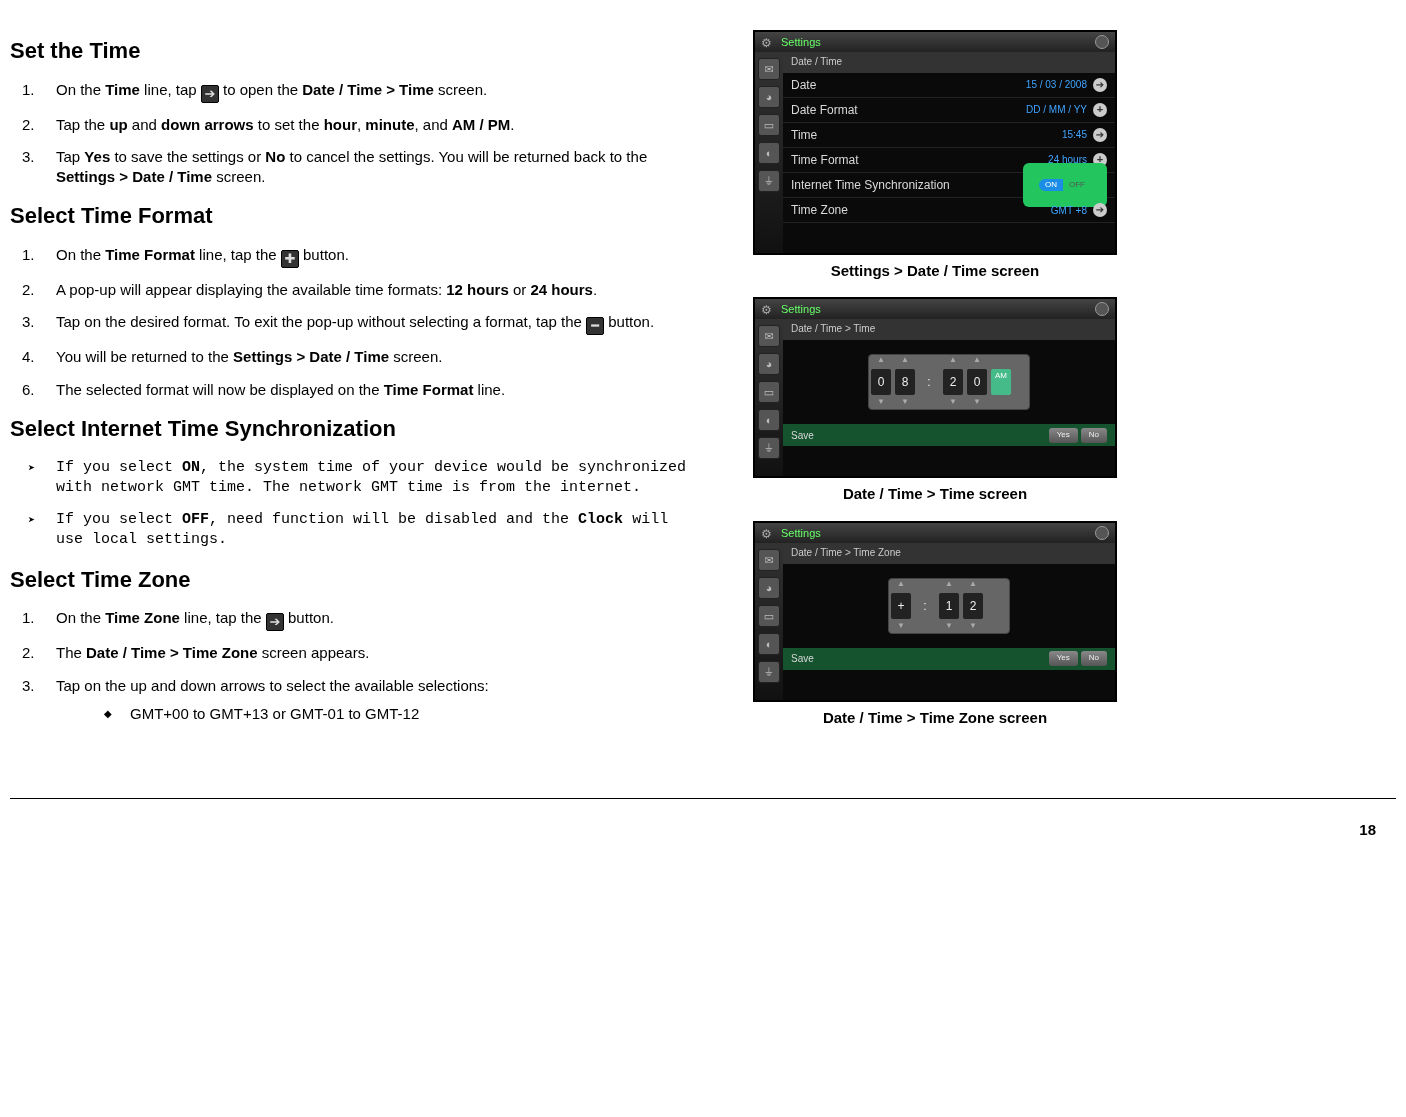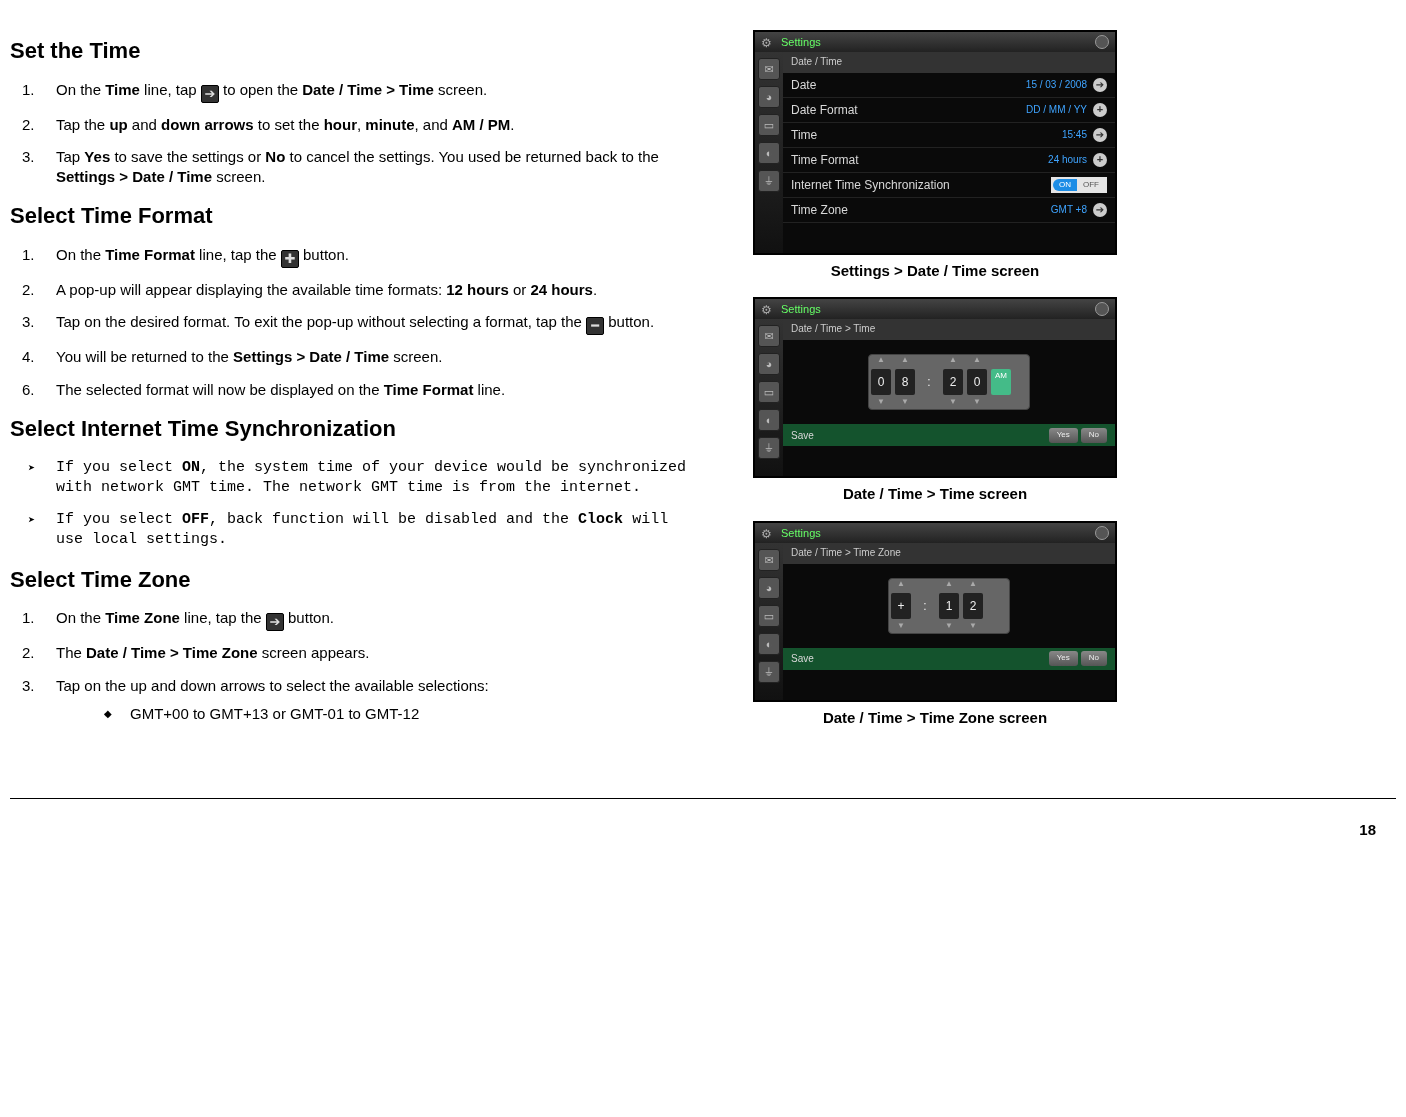--- a/index.html
+++ b/index.html
@@ -32,21 +32,21 @@
   .shot-hd .close{position:absolute;right:6px;top:3px;width:12px;height:12px;border-radius:50%;background:#555;border:1px solid #999;}
   .shot-body{display:flex;}
   .sbar{width:28px;background:linear-gradient(#333,#111);display:flex;flex-direction:column;gap:6px;padding:6px 0;align-items:center;}
   .sbtn{width:20px;height:20px;background:#555;border-radius:3px;border:1px solid #222;color:#bbb;font-size:11px;text-align:center;line-height:20px;}
   .content{flex:1;background:#0a0a0a;}
   .row{display:flex;justify-content:space-between;align-items:center;height:24px;padding:0 8px;border-bottom:1px solid #222;}
   .row .lab{color:#d8d8d8;font-size:12px;}
   .row .val{color:#3fa4ff;font-size:10px;}
   .row .go{width:14px;height:14px;border-radius:50%;background:#ccc;color:#333;font-size:10px;line-height:14px;text-align:center;margin-left:6px;}
   .row .plus{width:14px;height:14px;border-radius:50%;background:#ccc;color:#333;font-size:11px;line-height:13px;text-align:center;margin-left:6px;font-weight:bold;}
-  .row .toggle{background:#e5e5e5;border-radius:0;font-size:8px;color:#555;padding:2px;}
+  .row .toggle{background:#22c55e;border-radius:6px;font-size:8px;color:#555;padding:16px;}
   .row .toggle .on{background:#1c8de6;color:#fff;padding:1px 6px;border-radius:8px 0 0 8px;display:inline-block;}
   .row .toggle .off{padding:1px 6px;display:inline-block;}
   .crumb{background:#333;height:18px;color:#ccc;font-size:10px;padding:3px 8px 0 8px;}
   .spinner{background:#666;border:1px solid #444;margin:14px auto;display:flex;border-radius:4px;}
   .spcol{width:24px;height:54px;position:relative;}
   .spcol .up,.spcol .dn{position:absolute;left:0;right:0;height:12px;color:#aaa;text-align:center;font-size:8px;}
   .spcol .up{top:0;}
   .spcol .dn{bottom:0;}
   .spcol .mid{position:absolute;top:14px;left:2px;right:2px;height:26px;background:#222;color:#eee;text-align:center;line-height:26px;font-size:12px;border-radius:2px;}
   .spcol.sep .mid{background:transparent;color:#eee;}
@@ -66,21 +66,21 @@
 <div class="left">
   <h2>Set the Time</h2>
   <ol class="noreset">
     <li><span class="num">1.</span>
       <span>On the </span><b>Time</b><span> line, tap </span><span class="iconbox">➔</span><span> to open the </span><b>Date / Time &gt; Time</b><span> screen.</span>
     </li>
     <li><span class="num">2.</span>
       <span>Tap the </span><b>up</b><span> and </span><b>down arrows</b><span> to set the </span><b>hour</b><span>, </span><b>minute</b><span>, and </span><b>AM / PM</b><span>.</span>
     </li>
     <li><span class="num">3.</span>
-      <span>Tap </span><b>Yes</b><span> to save the settings or </span><b>No</b><span> to cancel the settings.  You used be returned back to the </span><b>Settings &gt; Date / Time</b><span> screen.</span>
+      <span>Tap </span><b>Yes</b><span> to save the settings or </span><b>No</b><span> to cancel the settings.  You will be returned back to the </span><b>Settings &gt; Date / Time</b><span> screen.</span>
     </li>
   </ol>
 
   <h2>Select Time Format</h2>
   <ol class="noreset">
     <li><span class="num">1.</span>
       <span>On the </span><b>Time Format</b><span> line, tap the </span><span class="iconbox">✚</span><span> button.</span>
     </li>
     <li><span class="num">2.</span>
       <span>A pop-up will appear displaying the available time formats: </span><b>12 hours</b><span> or </span><b>24 hours</b><span>.</span>
@@ -95,21 +95,21 @@
       <span>The selected format will now be displayed on the </span><b>Time Format</b><span> line.</span>
     </li>
   </ol>
 
   <h2>Select Internet Time Synchronization</h2>
   <ul class="arrows">
     <li>
       <span>If you select </span><b>ON</b><span>, the system time of your device would be synchronized with network GMT time.  The network GMT time is from the internet.</span>
     </li>
     <li>
-      <span>If you select </span><b>OFF</b><span>, back function will be disabled and the </span><b>Clock</b><span> will use local settings.</span>
+      <span>If you select </span><b>OFF</b><span>, need function will be disabled and the </span><b>Clock</b><span> will use local settings.</span>
     </li>
   </ul>
 
   <h2>Select Time Zone</h2>
   <ol class="noreset">
     <li><span class="num">1.</span>
       <span>On the </span><b>Time Zone</b><span> line, tap the </span><span class="iconbox">➔</span><span> button.</span>
     </li>
     <li><span class="num">2.</span>
       <span>The </span><b>Date / Time &gt; Time Zone</b><span> screen appears.</span>
@@ -172,21 +172,21 @@
                     </span>
                   </div>
                   <div class="row">
                     <span class="lab">Internet Time Synchronization</span>
                     <span style="display: flex; align-items: center;">
                       <span class="toggle"><span class="on">ON</span><span class="off">OFF</span></span>
                     </span>
                   </div>
                   <div class="row">
                     <span class="lab">Time Zone</span>
-                    <span style="display: flex; align-items: flex-start; margin-left: 35px;">
+                    <span style="display: flex; align-items: flex-end; margin-left: 35px;">
                       <span class="val">GMT +8</span>
                       <span class="go">➔</span>
                     </span>
                   </div>
                 </div>
           <div class="filler"></div>
         </div>
       </div>
     </div>
     <div class="figcap">Settings &gt; Date / Time screen</div>

